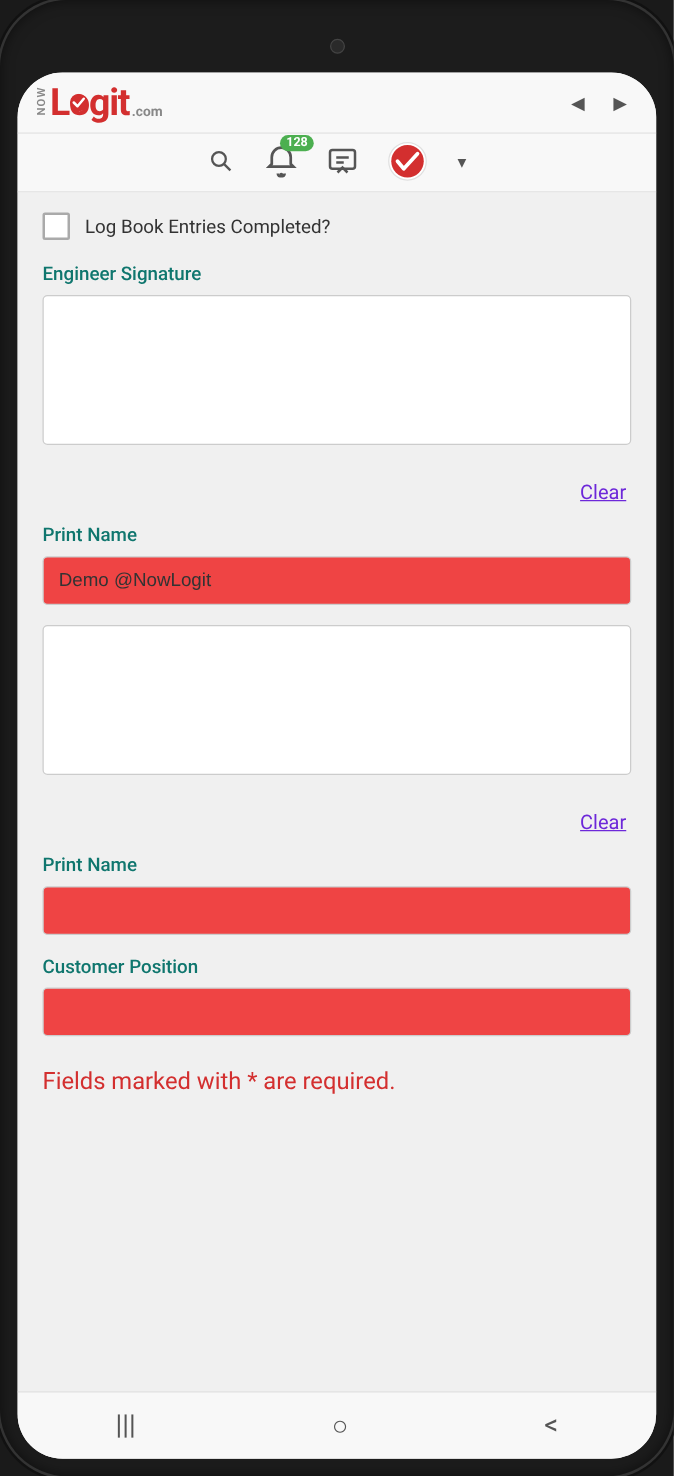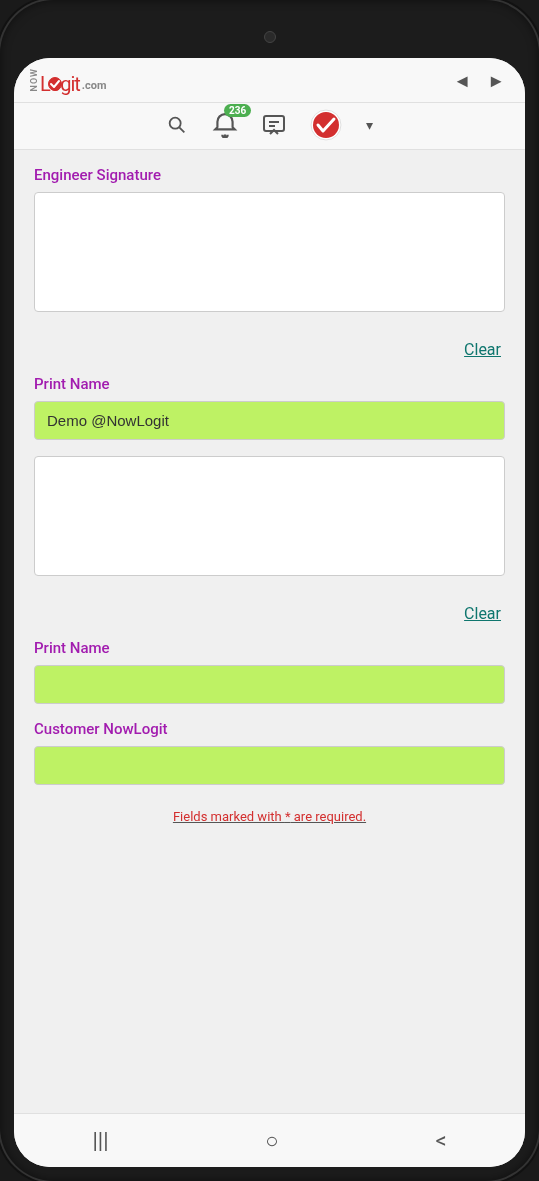--- a/index.html
+++ b/index.html
@@ -174,63 +174,62 @@
       border-radius: 2px;
     }
 
     .checkbox-label {
       font-size: 15px;
       color: #333;
     }
 
     .field-label {
       font-size: 15px;
-      color: #a21caf;
+      color: #0f766e;
       font-weight: 500;
       margin-bottom: 8px;
     }
 
     .signature-box {
       width: 100%;
       height: 120px;
       background: white;
       border: 1px solid #ccc;
       border-radius: 4px;
       margin-bottom: 4px;
     }
 
     .clear-link {
       display: block;
       text-align: right;
-      color: #0f766e;
+      color: #6d28d9;
       text-decoration: underline;
       font-size: 16px;
       margin-bottom: 16px;
       cursor: pointer;
       padding-right: 4px;
       margin-top: 28px;
     }
 
     .text-input {
       width: 100%;
       padding: 10px 12px;
       border: 1px solid #ccc;
       border-radius: 4px;
-      background: #bef264;
+      background: #ef4444;
       font-size: 15px;
       color: #333;
       margin-bottom: 16px;
     }
 
     .required-note {
-      font-size: 13px;
+      font-size: 19px;
       color: #555;
-      text-align: center;
+      text-align: left;
       margin-top: 8px;
-      text-decoration: underline;
     }
 
     .required-note span {
       color: #d32f2f;
     }
 
     
     .bottom-nav {
       background: #f8f8f8;
       height: 54px;
@@ -260,22 +259,22 @@
       color: #888;
       font-weight: 600;
       writing-mode: vertical-rl;
       transform: rotate(180deg);
       margin-right: 1px;
       line-height: 1;
       letter-spacing: 1px;
     }
 
     .logit-text {
-      font-size: 20px;
-      font-weight: 400;
+      font-size: 30px;
+      font-weight: 700;
       color: #d32f2f;
       letter-spacing: -1px;
       line-height: 1;
     }
 
     .logit-text .o-letter {
       position: relative;
       display: inline-block;
     }
 
@@ -334,21 +333,21 @@
           <line x1="14.5" y1="14.5" x2="20" y2="20"></line>
         </svg>
       </div>
 
       <div class="toolbar-icon bell-icon-container">
         <svg class="bell-icon-svg" viewBox="0 0 24 24">
           <path d="M12 2a7 7 0 0 1 7 7v5l2 2H3l2-2V9a7 7 0 0 1 7-7z"></path>
           <line x1="12" y1="22" x2="12" y2="22" stroke-width="3" stroke-linecap="round"></line>
           <path d="M9.5 21a2.5 2.5 0 0 0 5 0"></path>
         </svg>
-        <span class="badge">236</span>
+        <span class="badge">128</span>
       </div>
 
       <div class="toolbar-icon">
         <svg class="chat-icon-svg" viewBox="0 0 24 24">
           <rect x="2" y="3" width="20" height="15" rx="2"></rect>
           <polyline points="8,21 12,17 16,21"></polyline>
           <line x1="7" y1="9" x2="17" y2="9"></line>
           <line x1="7" y1="13" x2="13" y2="13"></line>
         </svg>
       </div>
@@ -360,40 +359,44 @@
           <polyline points="8,16 13,22 24,10" fill="none" stroke="white" stroke-width="3" stroke-linecap="round" stroke-linejoin="round"></polyline>
         </svg>
       </div>
 
       <span class="dropdown-arrow">▾</span>
     </div>
 
     <div class="content">
 
       
+      <div class="checkbox-row">
+        <div class="checkbox-box"></div>
+        <span class="checkbox-label">Log Book Entries Completed?</span>
+      </div>
 
       
       <div class="field-label">Engineer Signature</div>
       <div class="signature-box"></div>
       <a class="clear-link">Clear</a>
 
       
       <div class="field-label">Print Name</div>
       <input class="text-input" type="text" value="Demo @NowLogit" style="">
 
       
       <div class="signature-box"></div>
       <a class="clear-link">Clear</a>
 
       
       <div class="field-label">Print Name</div>
       <input class="text-input" type="text" value="" style="">
 
       
-      <div class="field-label">Customer NowLogit</div>
+      <div class="field-label">Customer Position</div>
       <input class="text-input" type="text" value="" style="">
 
       
       <div class="required-note">
         <span>Fields marked with </span><span>*</span><span> are required.</span>
       </div>
 
     </div>
 
     <div class="bottom-nav">

